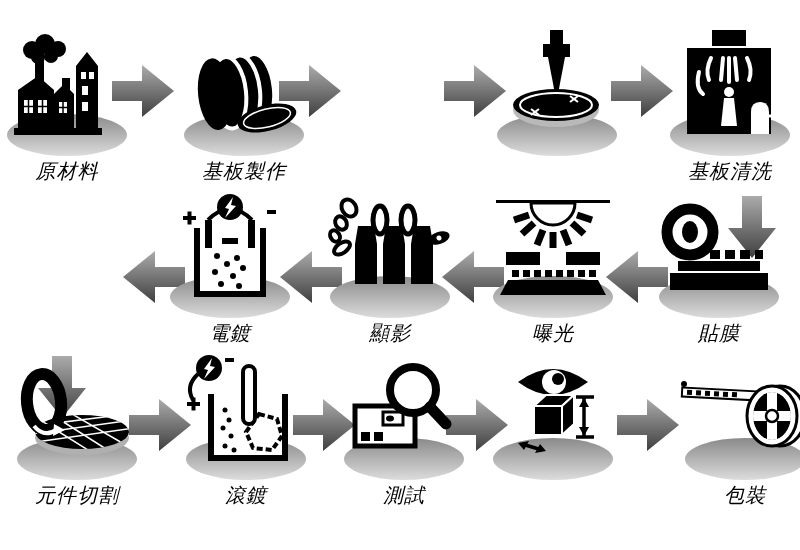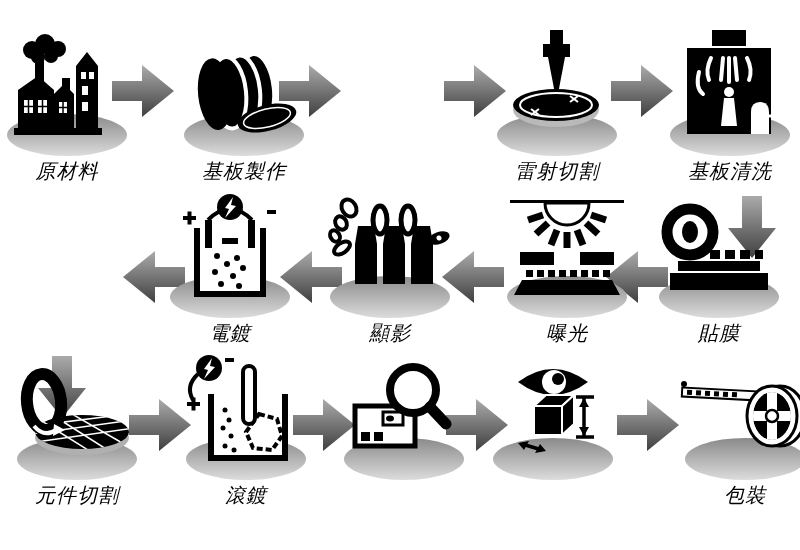--- a/index.html
+++ b/index.html
@@ -96,21 +96,20 @@
       <ellipse cx="74" cy="80" rx="43" ry="17" fill="#b9b9b9"></ellipse>
       <ellipse cx="74" cy="75" rx="43" ry="16" fill="#000"></ellipse>
       <ellipse cx="74" cy="75" rx="36" ry="12" fill="none" stroke="#fff" stroke-width="2"></ellipse>
       <g stroke="#fff" stroke-width="2">
         <line x1="49" y1="79" x2="57" y2="85"></line>
           <line x1="57" y1="79" x2="49" y2="85"></line>
         <line x1="88" y1="66" x2="96" y2="72"></line>
           <line x1="96" y1="66" x2="88" y2="72"></line>
       </g>
     </svg>
-    <div class="label">雷射切割</div>
   </div>
 
   <div class="step" style="left:655px;top:30px">
     <svg width="150" height="130" viewBox="0 0 150 130">
       <ellipse cx="75" cy="105" rx="60" ry="21" fill="url(#sgrad)"></ellipse>
       <rect x="57" y="0" width="34" height="16" fill="#000"></rect>
       <rect x="32" y="18" width="84" height="86" fill="#000"></rect>
       <g stroke="#fff" stroke-width="4" fill="none" stroke-linecap="round">
         <path d="M56,28 Q50,40 54,50"></path>
         <line x1="68" y1="28" x2="66" y2="50"></line>
@@ -181,21 +180,21 @@
         <circle cx="82" cy="66" r="3"></circle>
           <circle cx="78" cy="84" r="3"></circle>
           <circle cx="66" cy="92" r="3"></circle>
         <circle cx="88" cy="76" r="3"></circle>
           <circle cx="84" cy="94" r="3"></circle>
       </g>
     </svg>
     <div class="label">電鍍</div>
   </div>
 
-  <div class="step" style="left:492px;top:192px">
+  <div class="step" style="left:478px;top:192px">
     <svg width="150" height="130" viewBox="0 0 150 130">
       <ellipse cx="75" cy="105" rx="60" ry="21" fill="url(#sgrad)"></ellipse>
       <rect x="18" y="8" width="114" height="3" fill="#000"></rect>
       <path d="M53,11 A22,22 0 0 0 97,11 Z" fill="#fff" stroke="#000" stroke-width="3"></path>
       <g stroke="#000" stroke-width="7">
         <line x1="51" y1="23" x2="36" y2="28"></line>
         <line x1="56" y1="31" x2="44" y2="42"></line>
         <line x1="65" y1="38" x2="59" y2="53"></line>
         <line x1="75" y1="40" x2="75" y2="56"></line>
         <line x1="85" y1="38" x2="91" y2="53"></line>
@@ -291,20 +290,21 @@
     <svg width="150" height="130" viewBox="0 0 150 130">
       <ellipse cx="75" cy="105" rx="60" ry="21" fill="url(#sgrad)"></ellipse>
       <rect x="26" y="52" width="60" height="40" fill="#fff" stroke="#000" stroke-width="5"></rect>
       <rect x="54" y="58" width="20" height="13" fill="#fff" stroke="#000" stroke-width="3"></rect>
       <ellipse cx="61" cy="64.5" rx="4" ry="3" fill="#000"></ellipse>
       <rect x="32" y="78" width="9" height="9" fill="#000"></rect>
         <rect x="45" y="78" width="9" height="9" fill="#000"></rect>
       <circle cx="84" cy="36" r="23" fill="#fff" stroke="#000" stroke-width="8"></circle>
       <line x1="101" y1="53" x2="117" y2="70" stroke="#000" stroke-width="11" stroke-linecap="round"></line>
     </svg>
+    <div class="label">測試</div>
   </div>
 
   <div class="step" style="left:478px;top:354px">
     <svg width="150" height="130" viewBox="0 0 150 130">
       <ellipse cx="75" cy="105" rx="60" ry="21" fill="url(#sgrad)"></ellipse>
       <path d="M40,28 Q75,2 110,28 Q75,54 40,28 Z" fill="#000"></path>
       <circle cx="76" cy="28" r="12" fill="#fff"></circle>
       <circle cx="80" cy="25" r="6" fill="#000"></circle>
       <g fill="#000" stroke="#fff" stroke-width="2">
         <polygon points="56,52 68,41 96,41 84,52"></polygon>

